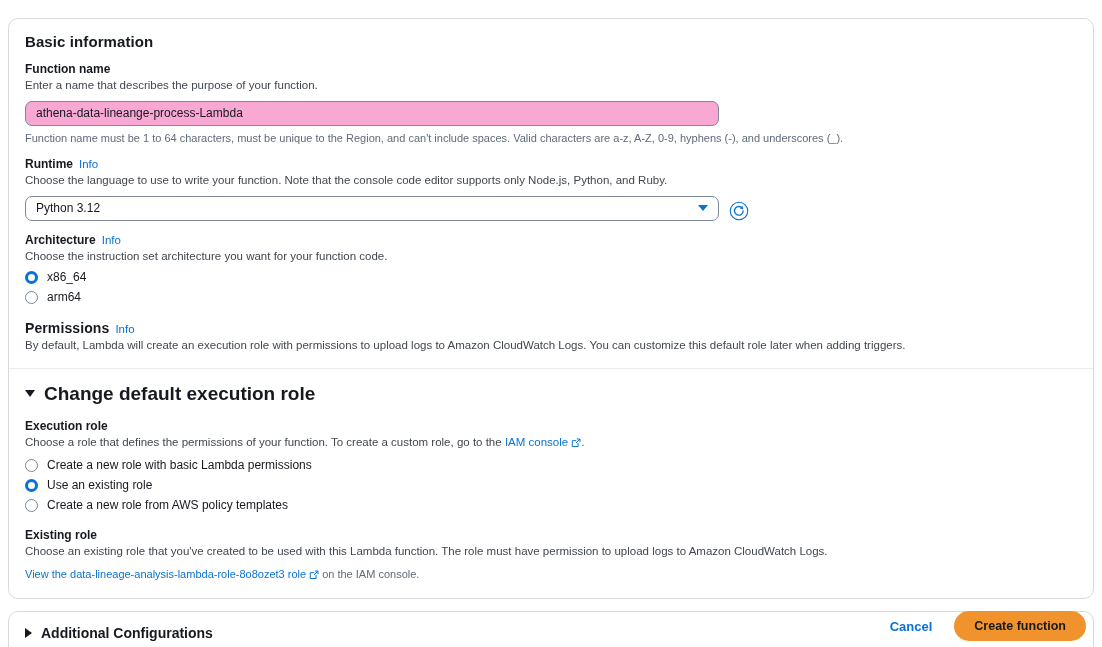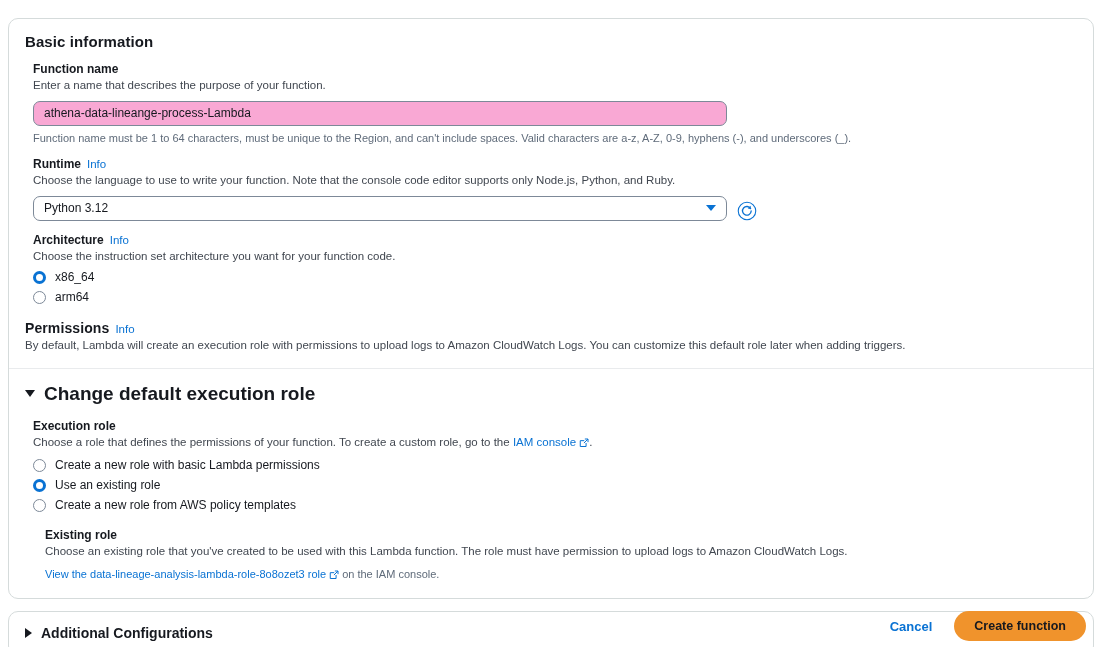--- a/index.html
+++ b/index.html
@@ -33,21 +33,20 @@
   }
   .section-title {
     font-size: 15px;
     font-weight: bold;
     color: #16191f;
     margin: 0 0 12px 0;
     letter-spacing: .1px;
   }
   .field {
     margin-bottom: 12px;
-    margin-left: 8px;
   }
   .label {
     font-size: 12px;
     font-weight: bold;
     color: #16191f;
     display: inline-block;
   }
   .info-link {
     color: #0972d3;
     font-size: 11.5px;
@@ -288,21 +287,21 @@
         <div class="radio-row">
           <span class="radio checked"></span>
           <span class="radio-label">Use an existing role</span>
         </div>
         <div class="radio-row">
           <span class="radio"></span>
           <span class="radio-label">Create a new role from AWS policy templates</span>
         </div>
       </div>
 
-      <div style="margin-top:16px;margin-left:20px;">
+      <div style="margin-top:16px;">
         <span class="label">Existing role</span>
         <div class="desc">Choose an existing role that you've created to be used with this Lambda function. The role must have permission to upload logs to Amazon CloudWatch Logs.</div>
         <div class="help" style="margin-top:7px;">
           <a class="link"><span>View the </span><span>data-lineage-analysis-lambda-role-8o8ozet3 role</span></a><span class="ext-icon"><svg width="10" height="10" viewBox="0 0 12 12">
               <path d="M1.5 3.2 H6.3 M1.5 3.2 V10.2 H8.5 V6" fill="none" stroke="#0972d3" stroke-width="1.2"></path>
               <path d="M7 1.2 H10.8 V5" fill="none" stroke="#0972d3" stroke-width="1.2"></path>
               <path d="M10.7 1.3 L5.9 6.1" stroke="#0972d3" stroke-width="1.2"></path>
             </svg></span><span> on the IAM console.</span>
         </div>
       </div>

